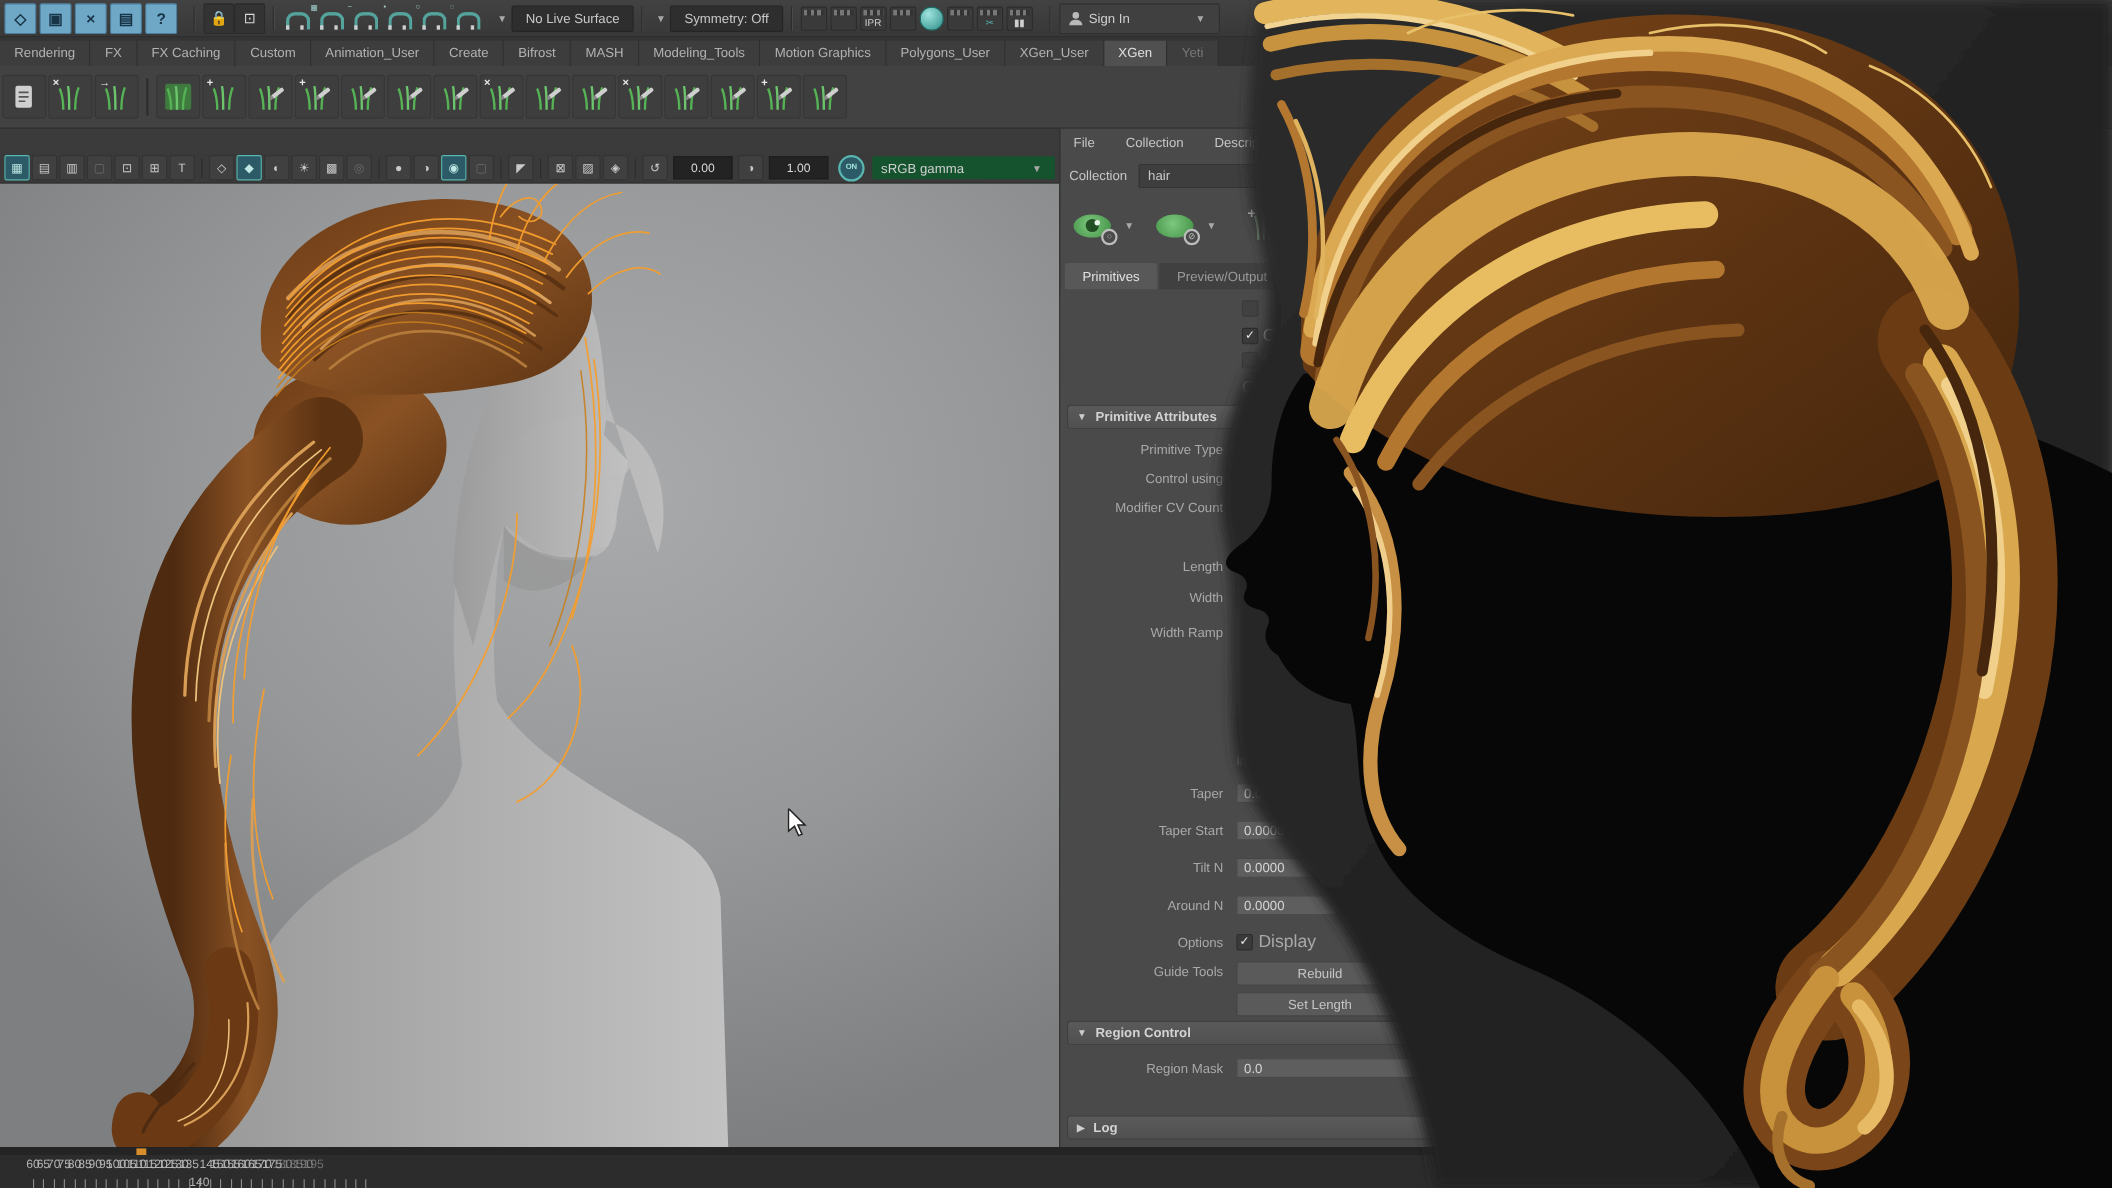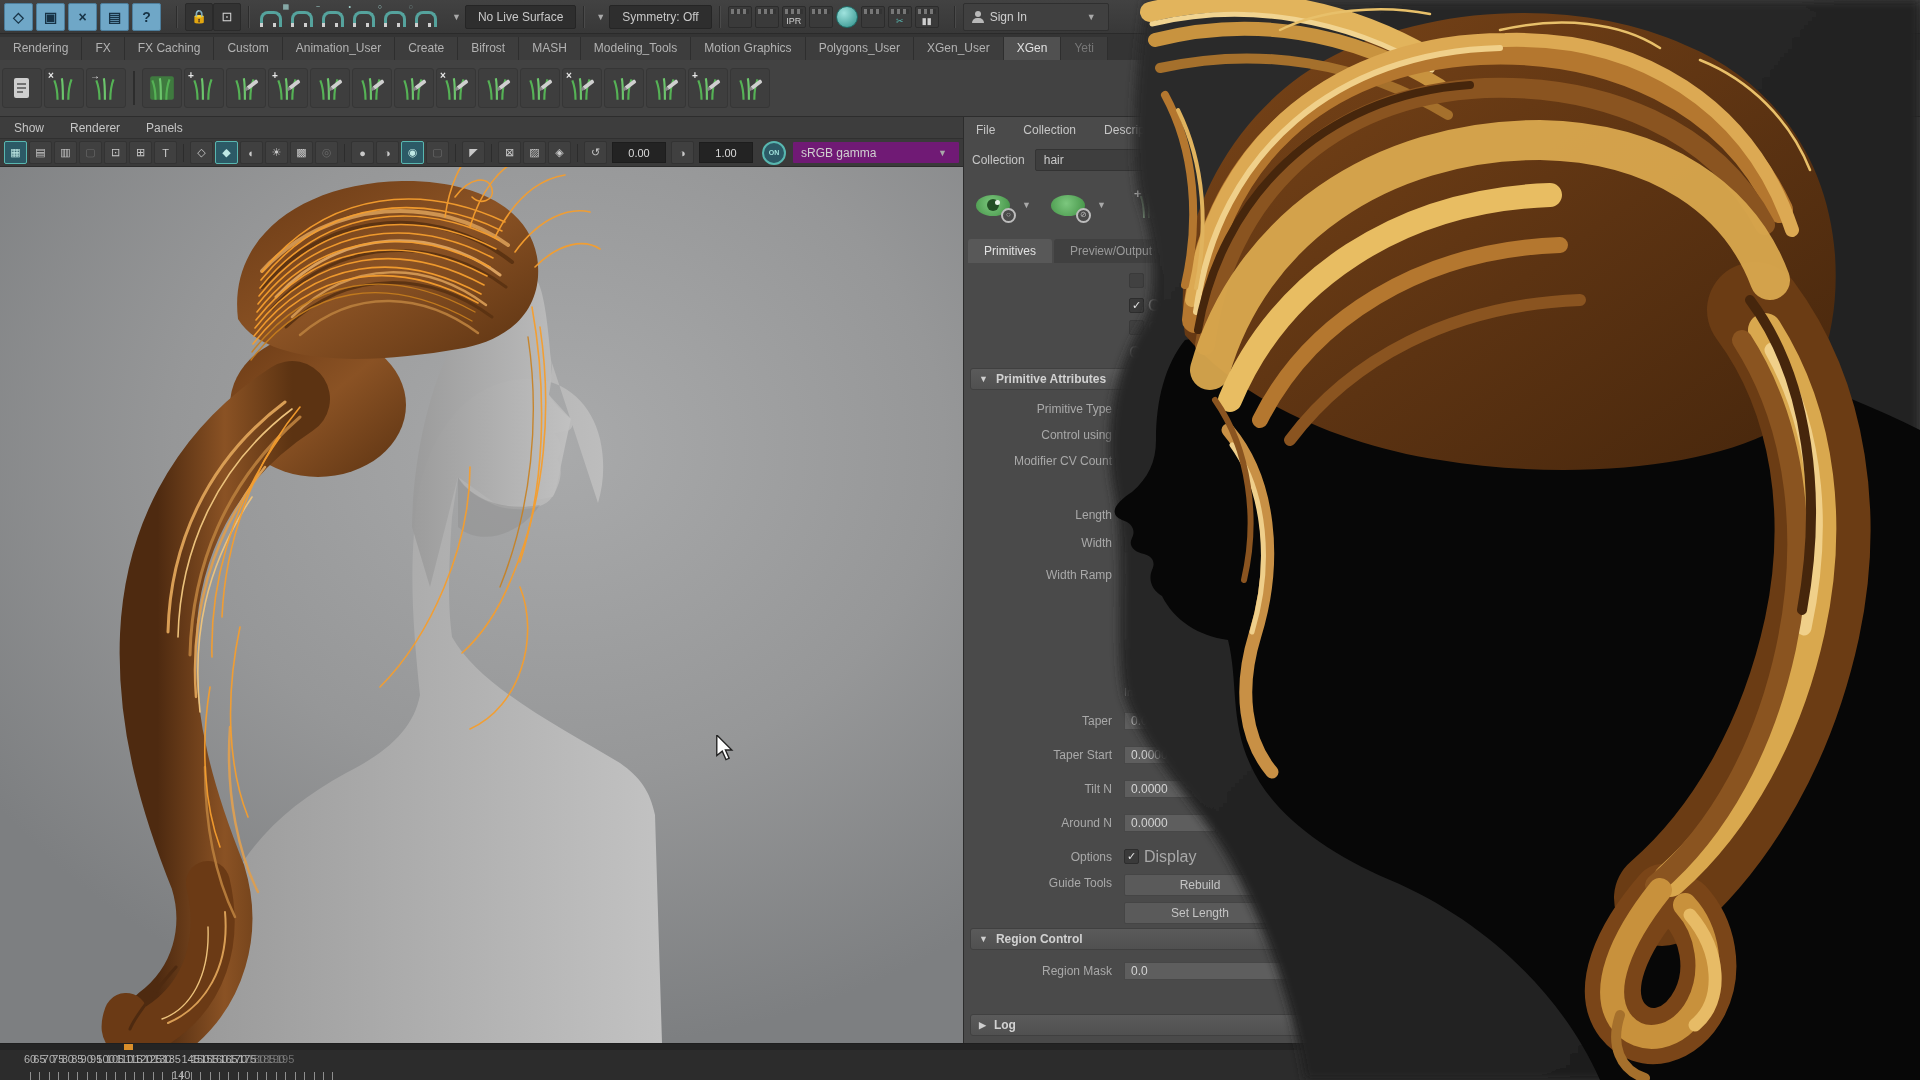--- a/index.html
+++ b/index.html
@@ -54,21 +54,21 @@
     display:flex;align-items:center;padding-left:4px;gap:2px;box-sizing:border-box;}
   .vp-icon{width:21px;height:21px;background:#404040;border:1px solid #333;border-radius:2px;color:#c9c9c9;
     font-size:11px;display:flex;align-items:center;justify-content:center;}
   .vp-icon.on{background:#2c5a66;border-color:#58b7b0;color:#bfe8e4;}
   .vp-icon.dim{color:#6b6b6b;}
   .vp-sep{width:1px;height:18px;background:#2c2c2c;margin:0 4px;}
   .vp-num{width:52px;height:19px;background:#232323;border:1px solid #1d1d1d;color:#dadada;font-size:11px;
     display:flex;align-items:center;justify-content:center;margin:0 3px;}
   .on-badge{width:20px;height:20px;border-radius:50%;background:#2c5a66;border:2px solid #58b7b0;color:#9fe0da;
     font-size:7px;font-weight:bold;display:flex;align-items:center;justify-content:center;margin:0 4px;}
-  .gamma-dd{width:150px;height:21px;background:#701a75;border:1px solid #3a3a3a;border-radius:2px;color:#d0d0d0;
+  .gamma-dd{width:150px;height:21px;background:#14532d;border:1px solid #3a3a3a;border-radius:2px;color:#d0d0d0;
     font-size:12px;display:flex;align-items:center;padding:0 8px;justify-content:space-between;}
 
   
   #canvas{left:0;top:167px;width:963px;height:876px;
     background:radial-gradient(ellipse 700px 600px at 58% 32%,#a9aaab 0%,#969798 55%,#7d7f81 100%);overflow:hidden;}
   #cursor{left:716px;top:735px;z-index:60;}
 
   
   #xgen{left:963px;top:117px;width:957px;height:963px;background:#4a4a4a;border-left:1px solid #2c2c2c;box-sizing:border-box;}
   #xgen-menus{position:absolute;left:12px;top:6px;display:flex;gap:28px;}
@@ -380,25 +380,20 @@
           <path d="M12 24 C12 14 12 9 11 4" stroke="#6cc56c" stroke-width="2" fill="none"></path>
           <path d="M17 24 C17 16 18 10 20 5" stroke="#55b255" stroke-width="2" fill="none"></path>
           <g transform="rotate(-38 19 10)">
             <rect x="13" y="8" width="12" height="3.6" rx="1.2" fill="#cfcfcf"></rect>
             <rect x="11" y="8.4" width="3" height="2.8" fill="#8a8a8a"></rect>
           </g>
         </svg>
       </div>
     </div>
 
-  <div id="vpmenubar" class="abs">
-      <span class="menu-item">Show</span>
-      <span class="menu-item">Renderer</span>
-      <span class="menu-item">Panels</span>
-    </div>
   <div id="vptoolbar" class="abs">
       <div class="vp-icon on">▦</div>
       <div class="vp-icon">▤</div>
       <div class="vp-icon">▥</div>
       <div class="vp-icon dim">▢</div>
       <div class="vp-icon">⊡</div>
       <div class="vp-icon">⊞</div>
       <div class="vp-icon">T</div>
       <div class="vp-sep"></div>
       <div class="vp-icon">◇</div>

